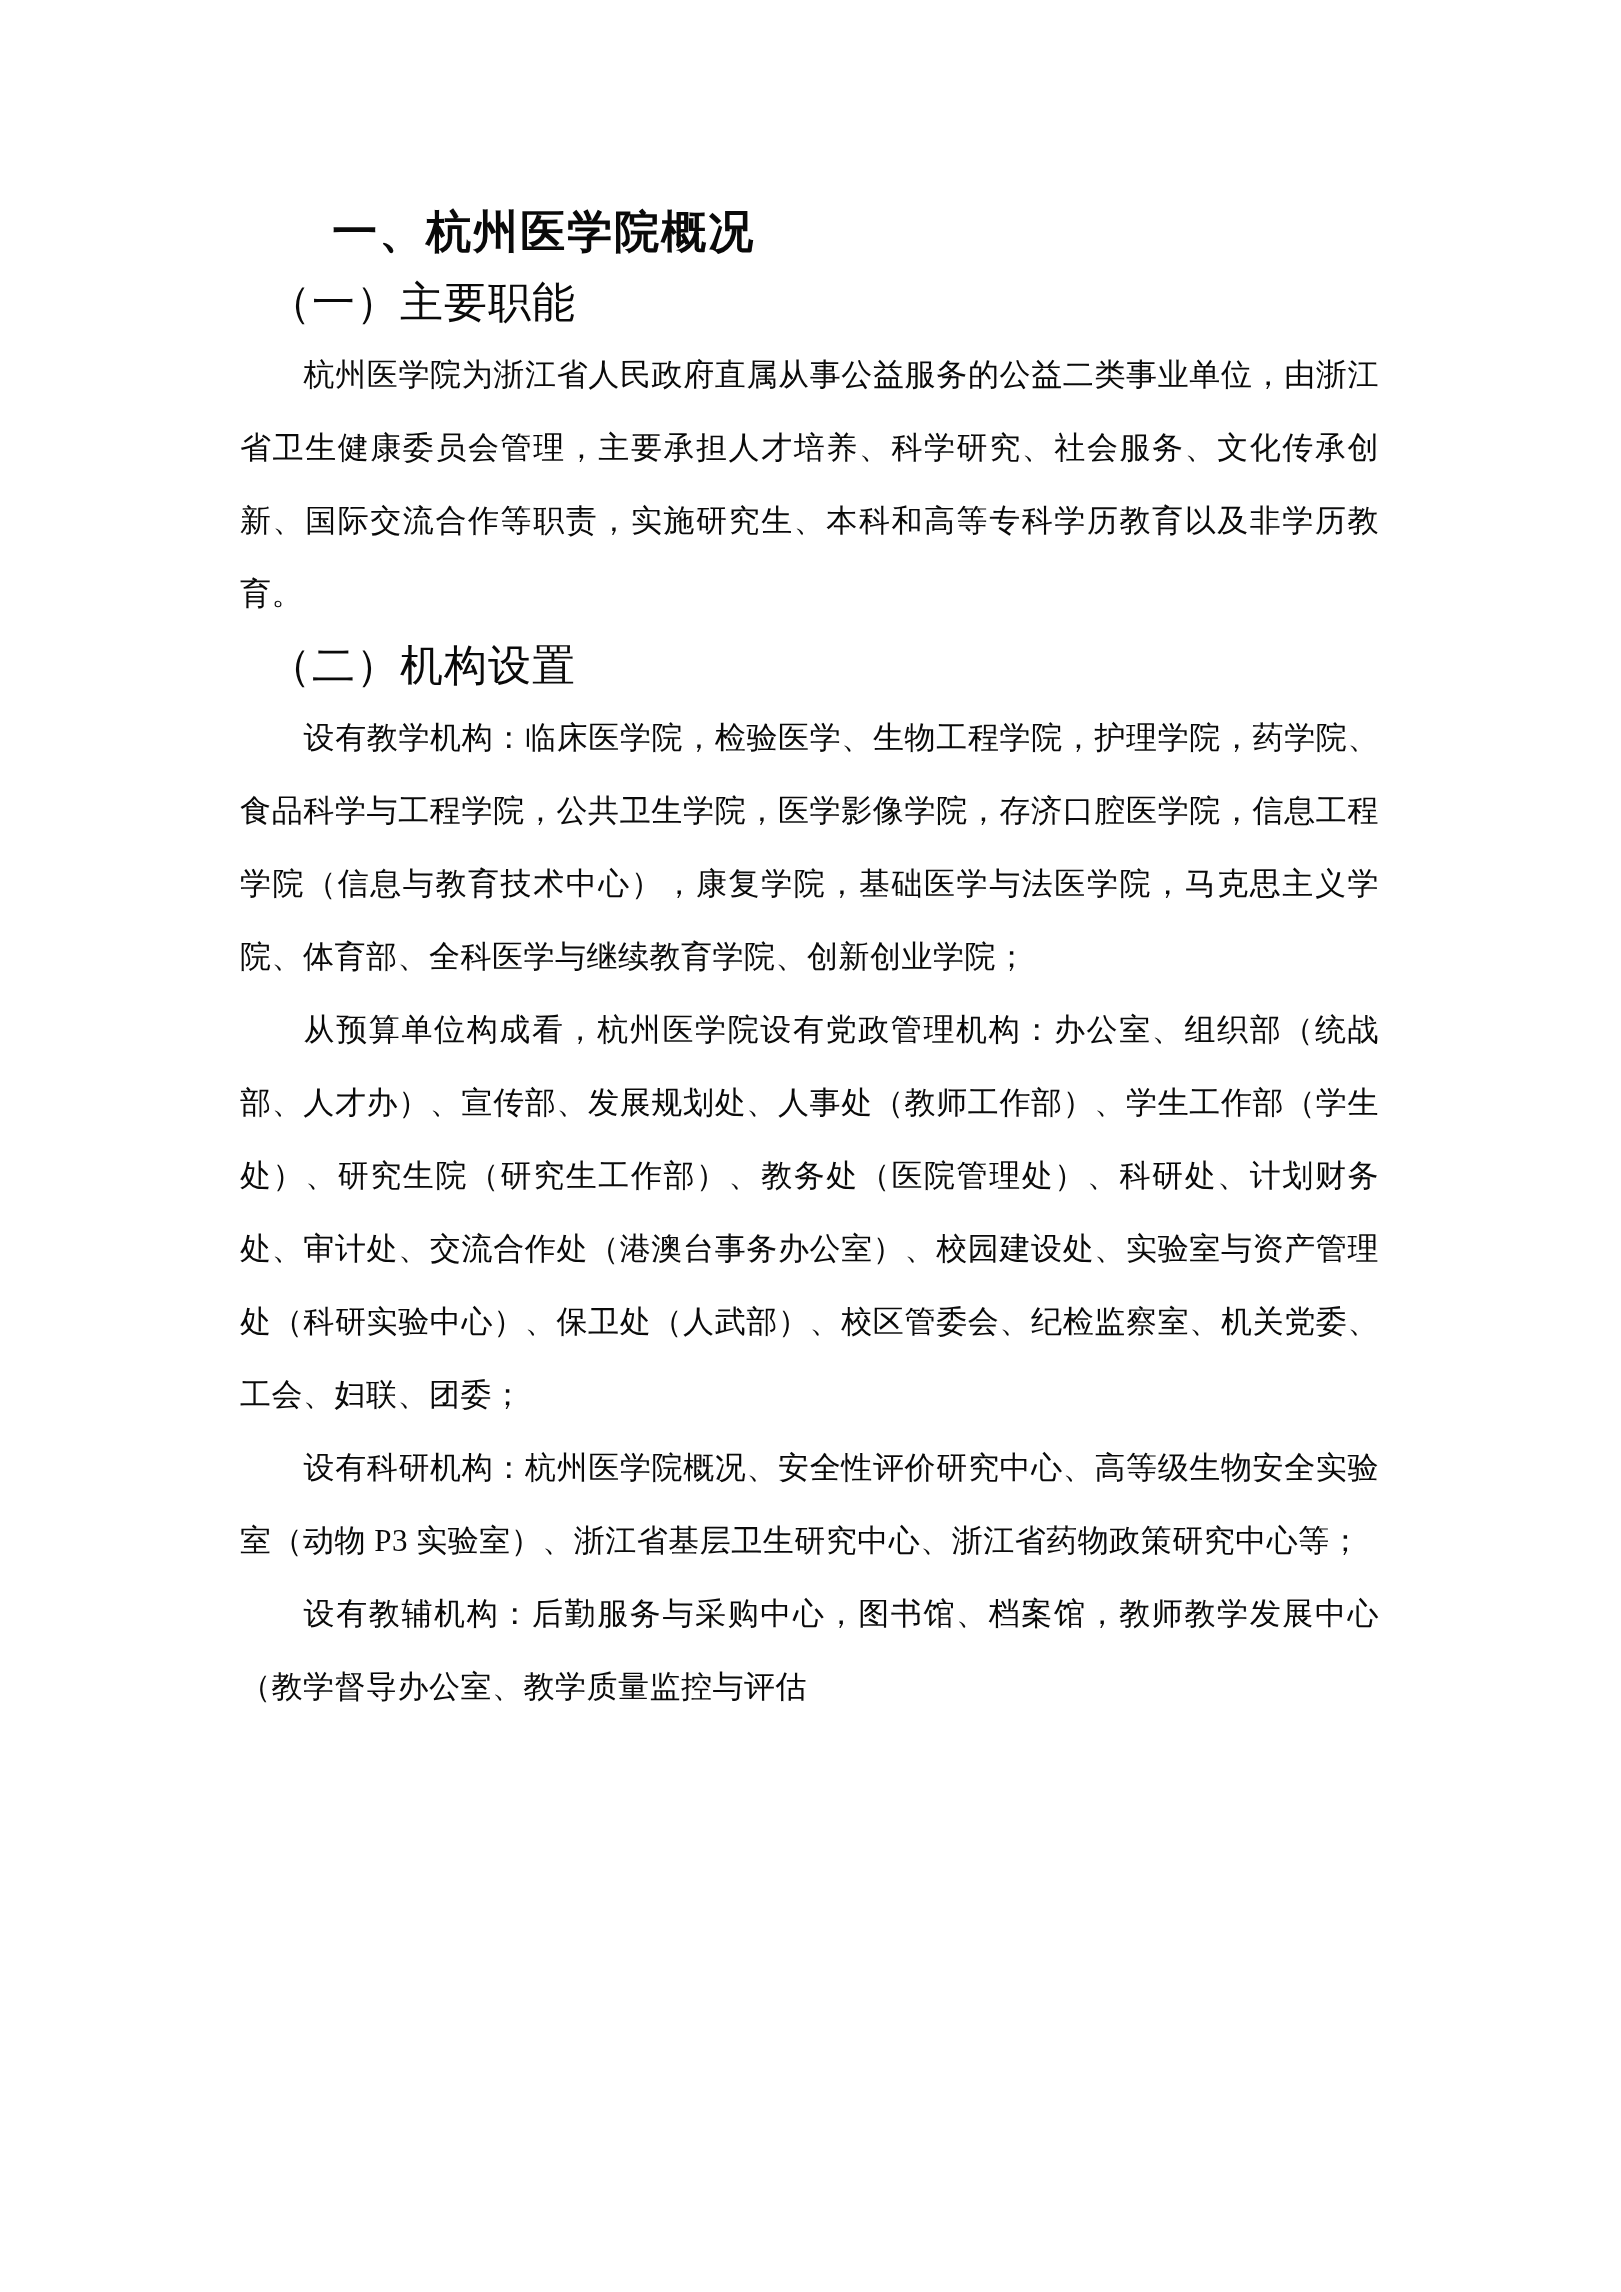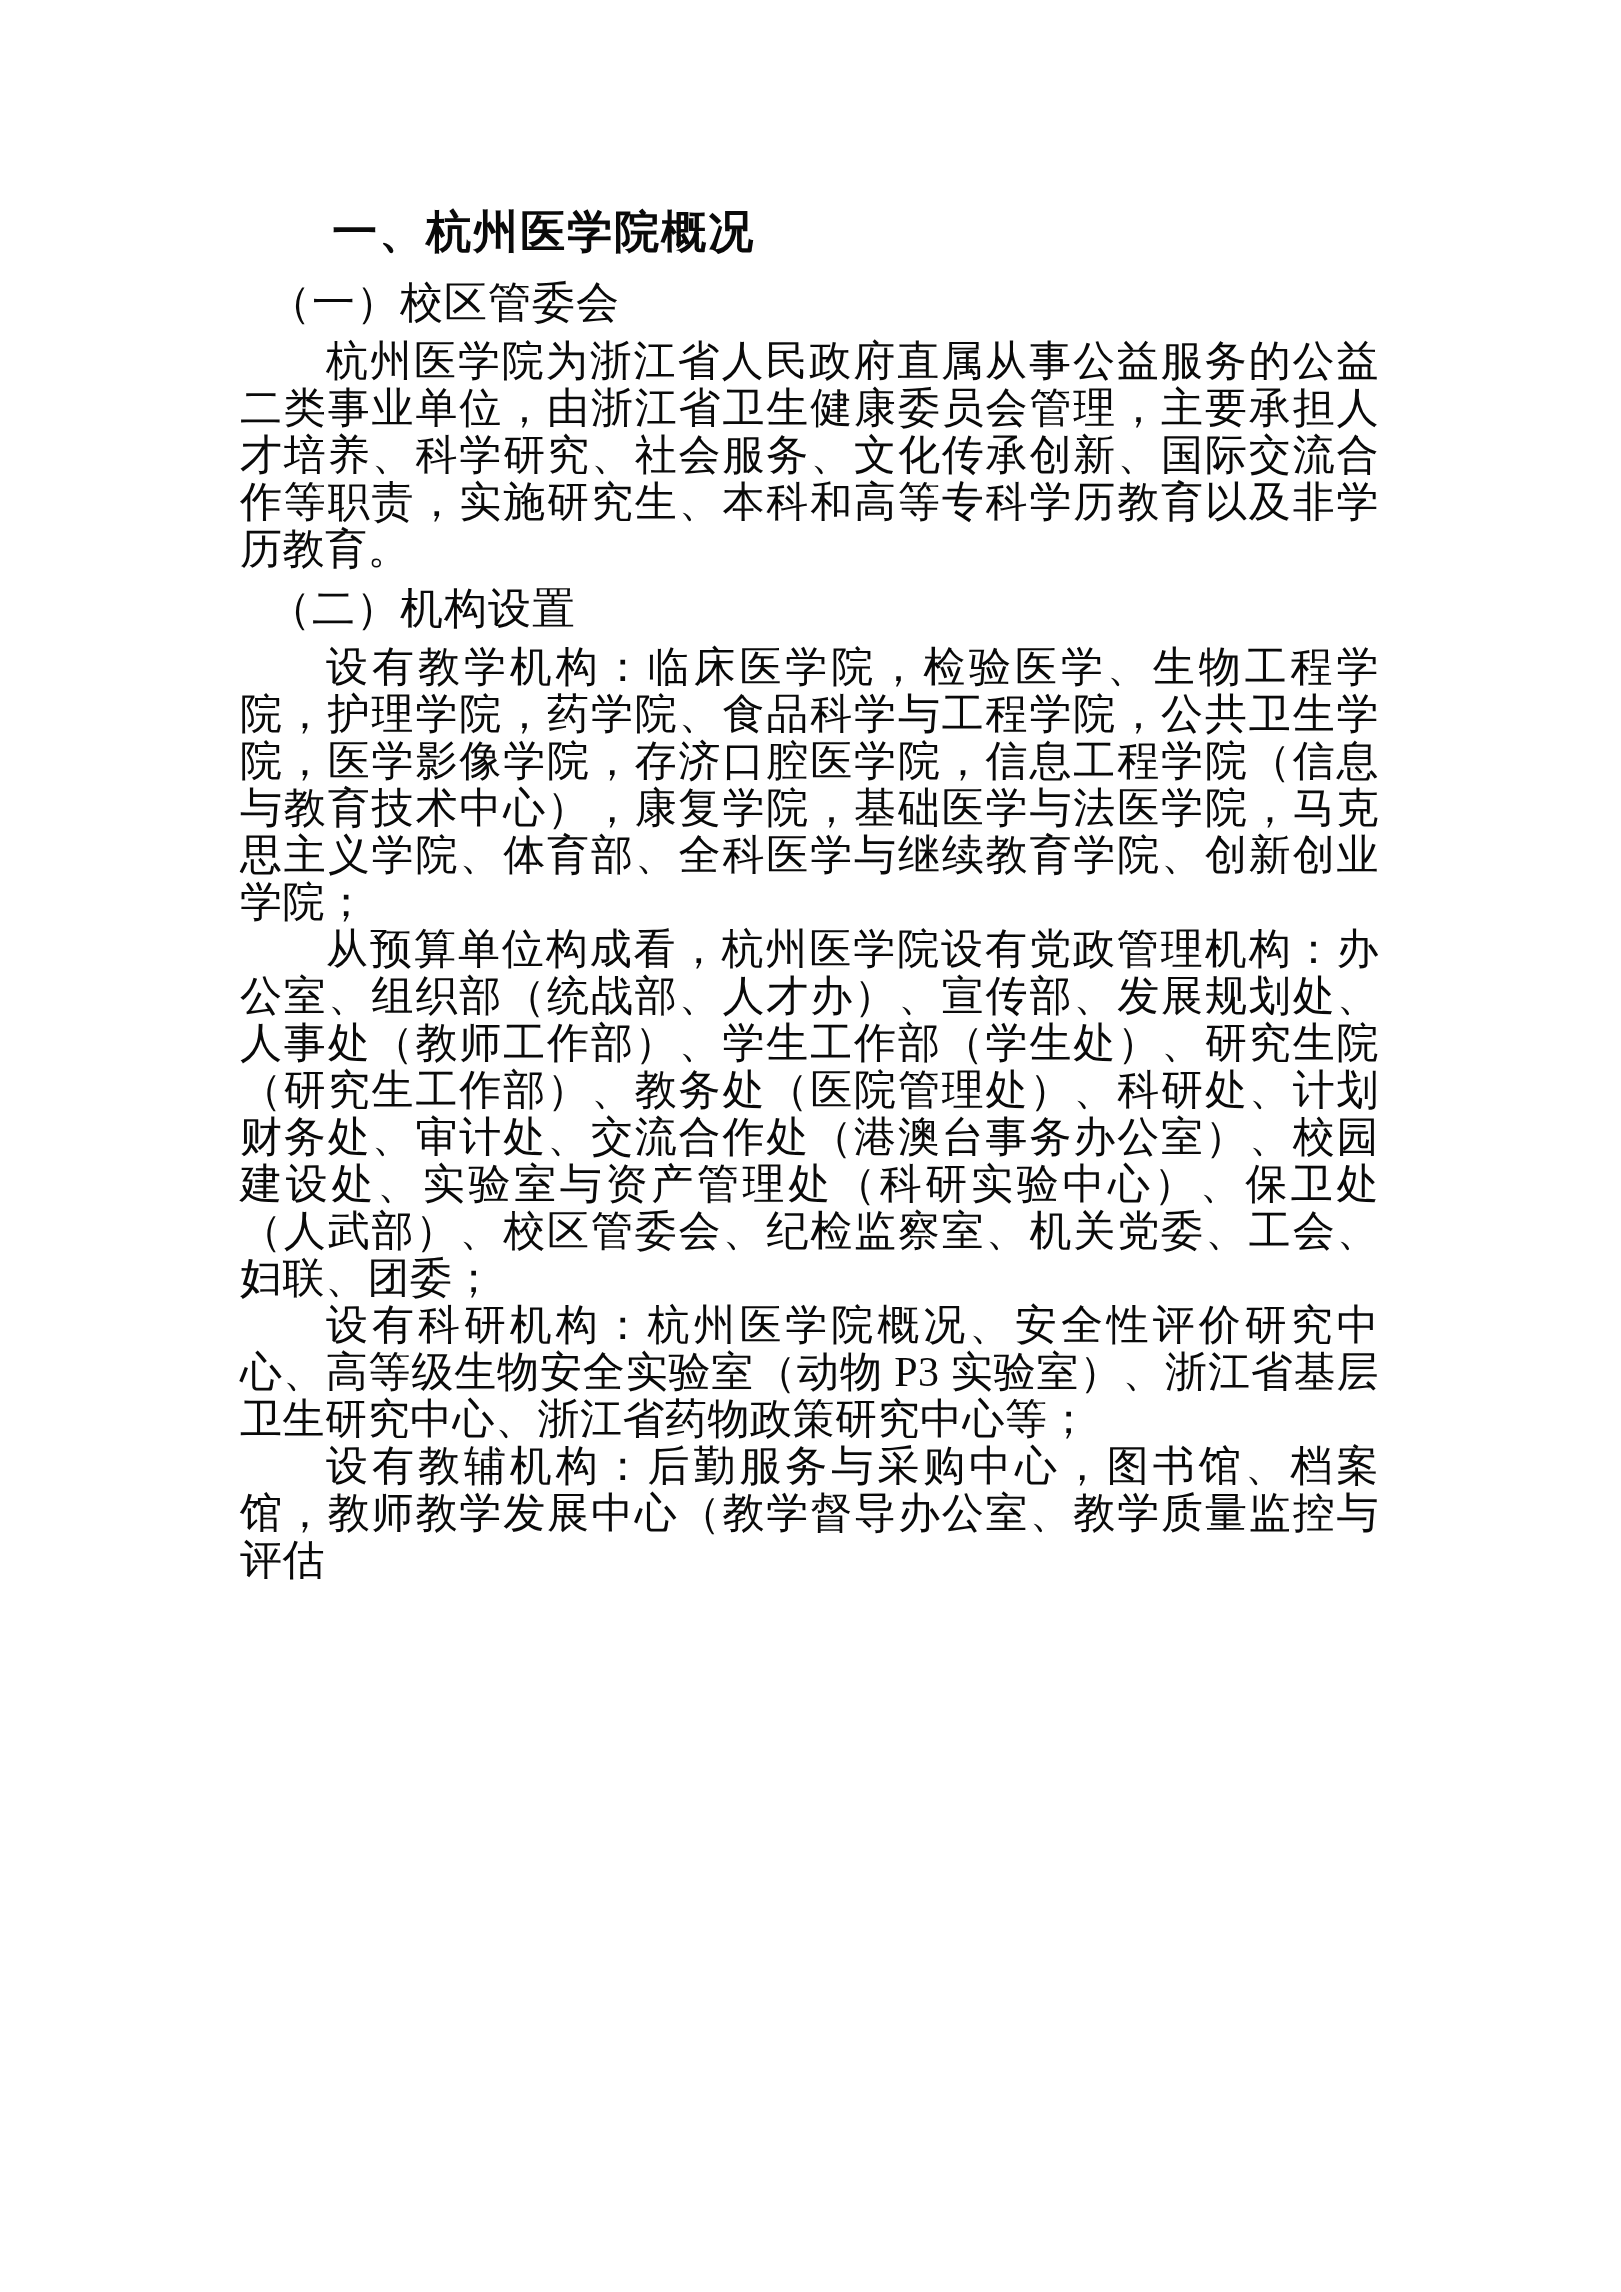--- a/index.html
+++ b/index.html
@@ -37,40 +37,40 @@
 
   .sub-heading {
     font-size: 43px;
     line-height: 71px;
     text-indent: 0.65em;
     letter-spacing: 1px;
     white-space: nowrap;
   }
 
   .para {
-    font-size: 42px;
-    line-height: 47px;
+    font-size: 31px;
+    line-height: 73px;
     text-align: justify;
     text-indent: 2.05em;
     letter-spacing: 0.5px;
     word-break: normal;
     line-break: strict;
     font-family: Liberation Serif, serif;
   }
 </style>
 </head>
 <body>
 
 <div class="page">
   <div class="content">
 
     <div class="doc-title">一、杭州医学院概况</div>
 
     <div>
-      <div class="sub-heading">（一）校区管委会</div>
+      <div class="sub-heading">（一）主要职能</div>
       <div class="para">杭州医学院为浙江省人民政府直属从事公益服务的公益二类事业单位，由浙江省卫生健康委员会管理，主要承担人才培养、科学研究、社会服务、文化传承创新、国际交流合作等职责，实施研究生、本科和高等专科学历教育以及非学历教育。</div>
     </div>
 
     <div>
       <div class="sub-heading">（二）机构设置</div>
       <div class="para">设有教学机构：临床医学院，检验医学、生物工程学院，护理学院，药学院、食品科学与工程学院，公共卫生学院，医学影像学院，存济口腔医学院，信息工程学院（信息与教育技术中心），康复学院，基础医学与法医学院，马克思主义学院、体育部、全科医学与继续教育学院、创新创业学院；</div>
       <div class="para">从预算单位构成看，杭州医学院设有党政管理机构：办公室、组织部（统战部、人才办）、宣传部、发展规划处、人事处（教师工作部）、学生工作部（学生处）、研究生院（研究生工作部）、教务处（医院管理处）、科研处、计划财务处、审计处、交流合作处（港澳台事务办公室）、校园建设处、实验室与资产管理处（科研实验中心）、保卫处（人武部）、校区管委会、纪检监察室、机关党委、工会、妇联、团委；</div>
       <div class="para">设有科研机构：杭州医学院概况、安全性评价研究中心、高等级生物安全实验室（动物 P3 实验室）、浙江省基层卫生研究中心、浙江省药物政策研究中心等；</div>
       <div class="para">设有教辅机构：后勤服务与采购中心，图书馆、档案馆，教师教学发展中心（教学督导办公室、教学质量监控与评估</div>
     </div>

